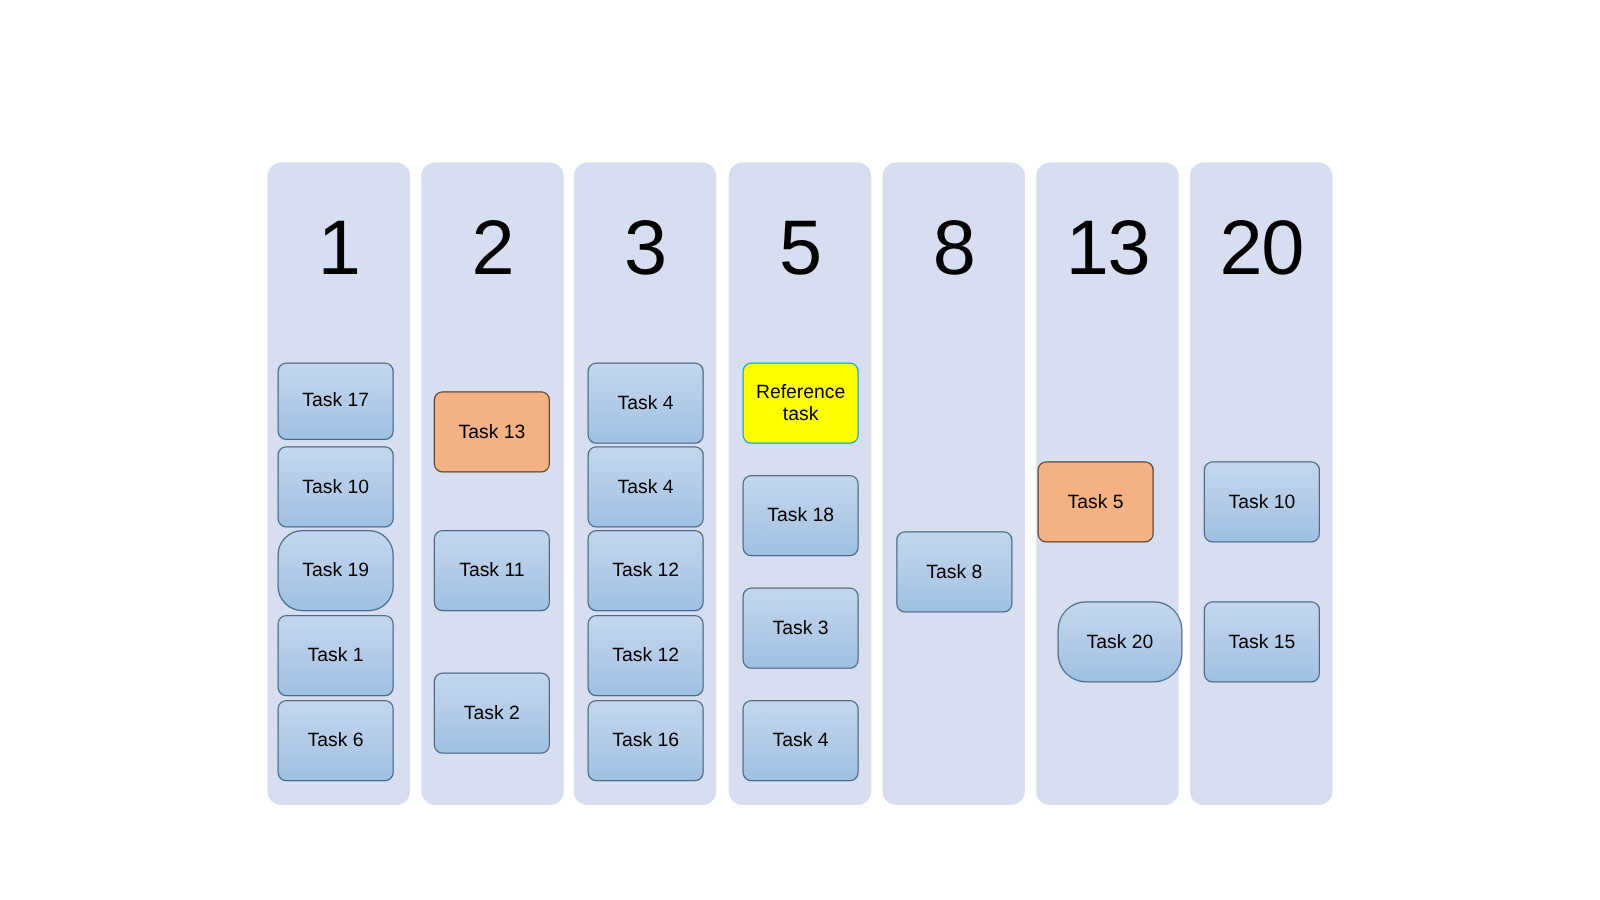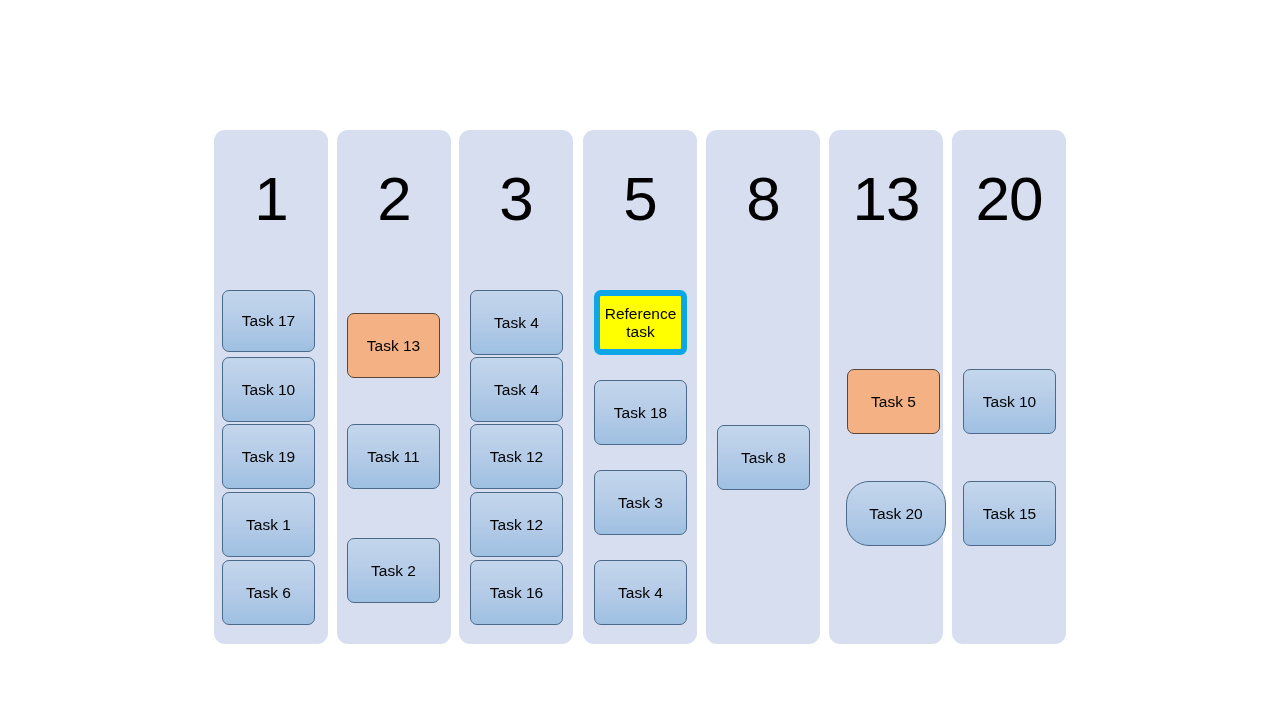--- a/index.html
+++ b/index.html
@@ -66,41 +66,41 @@
     border: 1px solid #4b6a8a;
   }
 
   .card.orange {
     background: #f4b183;
     border: 1px solid #5a4632;
   }
 
   .card.yellow {
     background: #ffff00;
-    border: 6px solid #0ea5e9;
+    border: 1px solid #0ea5e9;
   }
 
   .card-label {
     display: block;
     width: 100%;
   }
 </style>
 </head>
 <body>
 
 <div id="board">
     <div class="column" style="left: 214px; top: 130px; width: 114px; height: 514px;">
       <div class="column-header">1</div>
       <div class="card blue" style="left: 8px; top: 160px; width: 93px; height: 62px;">
         <span class="card-label">Task 17</span>
       </div>
       <div class="card blue" style="left: 8px; top: 227px; width: 93px; height: 65px;">
         <span class="card-label">Task 10</span>
       </div>
-      <div class="card blue" style="left: 8px; top: 294px; width: 93px; height: 65px;">
+      <div class="card blue" style="left: 8px; top: 294px; width: 93px; height: 65px; border-radius: 20px;">
         <span class="card-label">Task 19</span>
       </div>
       <div class="card blue" style="left: 8px; top: 362px; width: 93px; height: 65px;">
         <span class="card-label">Task 1</span>
       </div>
       <div class="card blue" style="left: 8px; top: 430px; width: 93px; height: 65px;">
         <span class="card-label">Task 6</span>
       </div>
     </div>
     <div class="column" style="left: 337px; top: 130px; width: 114px; height: 514px;">
@@ -149,21 +149,21 @@
       </div>
     </div>
     <div class="column" style="left: 706px; top: 130px; width: 114px; height: 514px;">
       <div class="column-header">8</div>
       <div class="card blue" style="left: 11px; top: 295px; width: 93px; height: 65px;">
         <span class="card-label">Task 8</span>
       </div>
     </div>
     <div class="column" style="left: 829px; top: 130px; width: 114px; height: 514px;">
       <div class="column-header">13</div>
-      <div class="card orange" style="left: 18px; top: 239px; width: 93px; height: 65px; text-align: center;">
+      <div class="card orange" style="left: 1px; top: 239px; width: 93px; height: 65px; text-align: center;">
         <span class="card-label">Task 5</span>
       </div>
       <div class="card blue" style="left: 17px; top: 351px; width: 100px; height: 65px; border-radius: 23px;">
         <span class="card-label">Task 20</span>
       </div>
     </div>
     <div class="column" style="left: 952px; top: 130px; width: 114px; height: 514px;">
       <div class="column-header">20</div>
       <div class="card blue" style="left: 11px; top: 239px; width: 93px; height: 65px;">
         <span class="card-label">Task 10</span>

